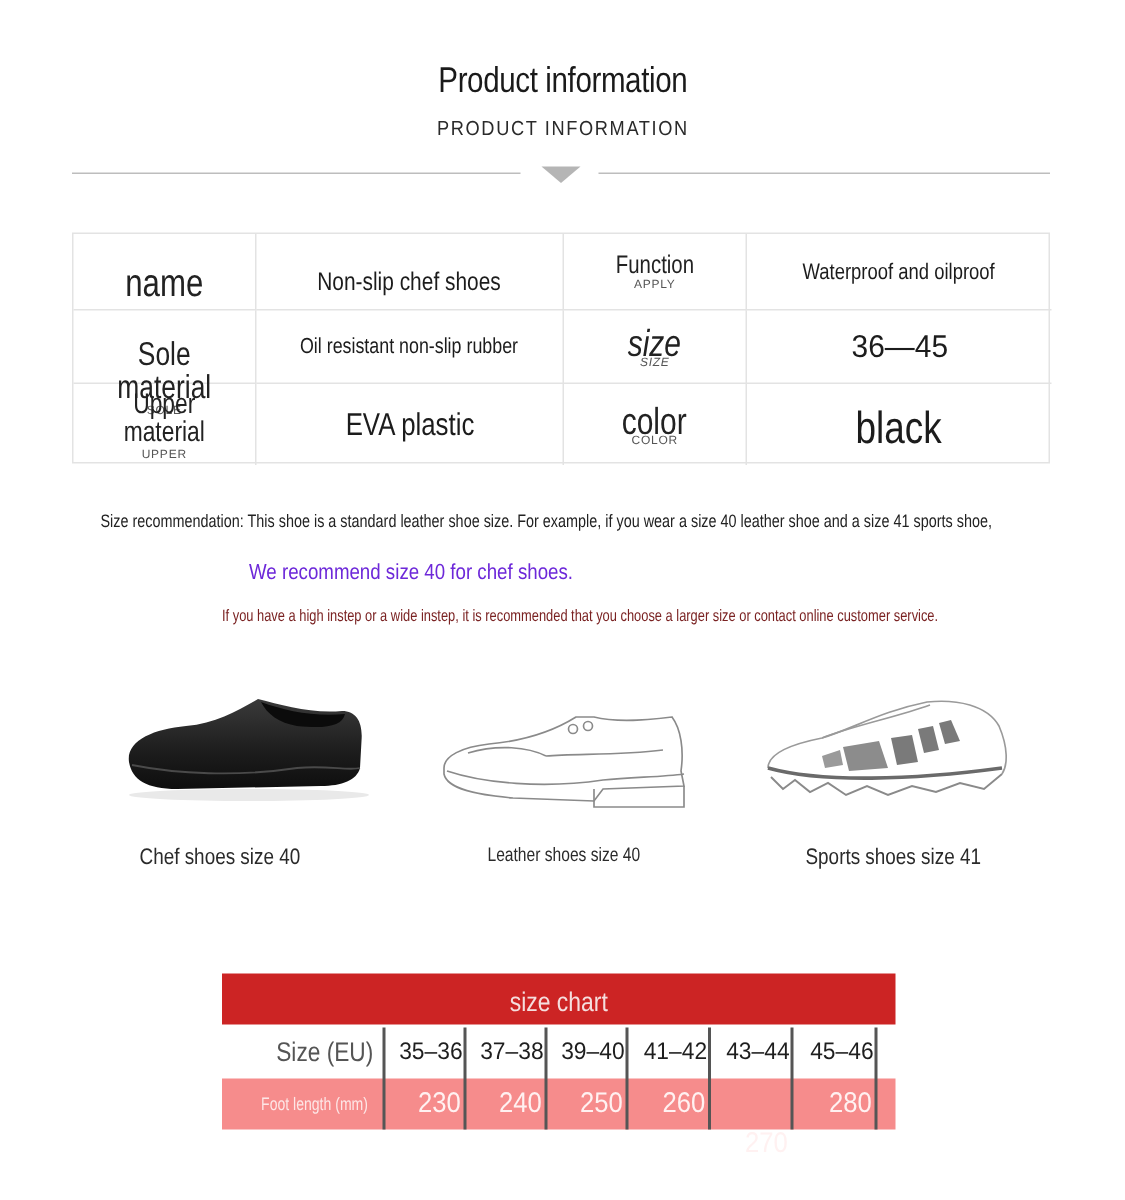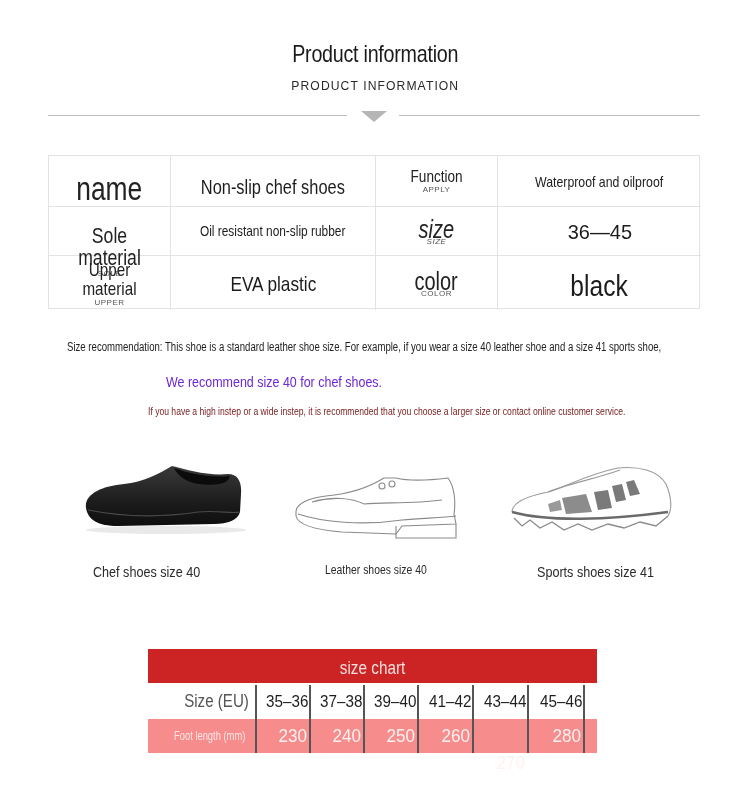--- a/index.html
+++ b/index.html
@@ -70,24 +70,24 @@
 
 <div id="title" class="abs"><span>Product information</span></div>
 <div id="subtitle" class="abs"><span>PRODUCT  INFORMATION</span></div>
 <div id="rule-left" class="abs rule"></div>
 <div id="divider-arrow" class="abs"></div>
 <div id="rule-right" class="abs rule"></div>
 
 <div id="info-table" class="abs">
 
   <div class="cell" style="left:0;top:0;width:122px;height:51px;">
-    <div class="lbl" style="font-size:33px;margin-top:14px;"><span class="t">name</span></div>
+    <div class="lbl" style="font-size:26px;margin-top:14px;"><span class="t">name</span></div>
   </div>
   <div class="cell" style="left:122px;top:0;width:205px;height:51px;">
-    <div class="val" style="font-size:20px;margin-top:12px;"><span class="t">Non-slip chef shoes</span></div>
+    <div class="val" style="font-size:17px;margin-top:12px;"><span class="t">Non-slip chef shoes</span></div>
   </div>
   <div class="cell" style="left:327px;top:0;width:122px;height:51px;">
     <div class="lbl" style="font-size:17px;"><span class="t">Function</span></div>
     <div class="sub">APPLY</div>
   </div>
   <div class="cell lastcol" style="left:449px;top:0;width:203px;height:51px;">
     <div class="val" style="font-size:15px;"><span class="t">Waterproof and oilproof</span></div>
   </div>
 
   <div class="cell" style="left:0;top:51px;width:122px;height:49px;">

